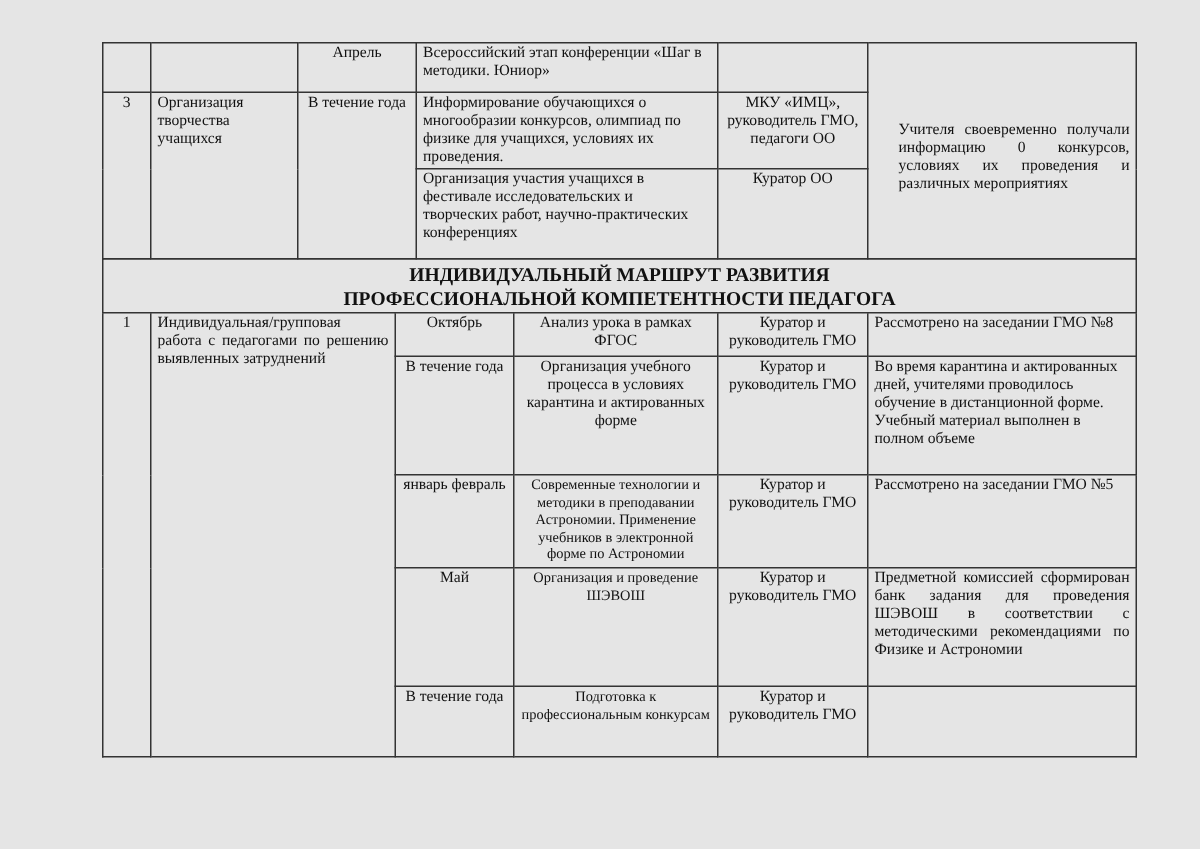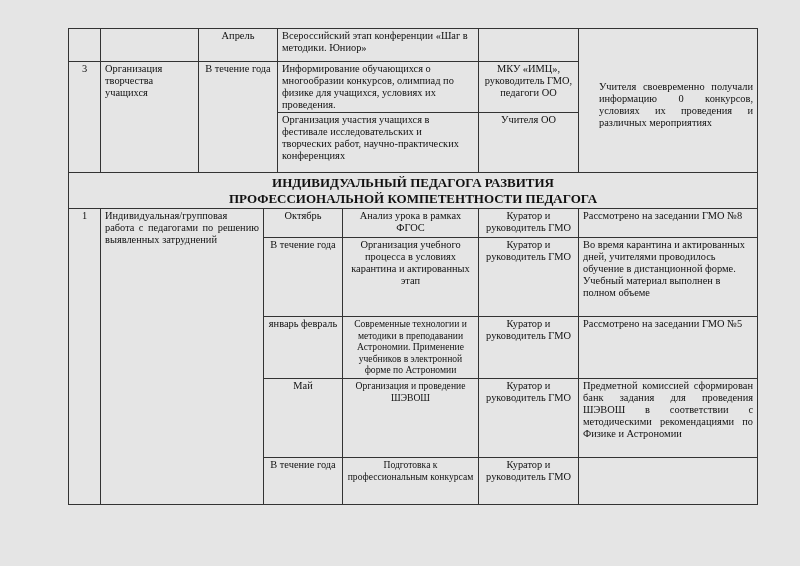--- a/index.html
+++ b/index.html
@@ -39,52 +39,52 @@
     </tr>
     <tr style="height:51px">
       <td rowspan="2" class="c">3</td>
       <td rowspan="2">Организация творчества учащихся</td>
       <td rowspan="2" class="c">В течение года</td>
       <td>Информирование обучающихся о многообразии конкурсов, олимпиад по физике для учащихся, условиях их проведения.</td>
       <td class="c">МКУ «ИМЦ», руководитель ГМО, педагоги ОО</td>
     </tr>
     <tr style="height:60px">
       <td>Организация участия учащихся в фестивале исследовательских и творческих работ, научно-практических конференциях</td>
-      <td class="c">Учителя ОО</td>
+      <td class="c">Куратор ОО</td>
     </tr>
   </tbody>
     </table>
 
   <table style="left:68px; top:172px; width:689px;">
     <colgroup>
       <col style="width:32px">
         <col style="width:163px">
         <col style="width:79px">
         <col style="width:136px">
         <col style="width:100px">
         <col style="width:179px">
     </colgroup>
     <tbody>
         <tr style="height:36px">
       <td colspan="6" class="hdr">
-        <div>ИНДИВИДУАЛЬНЫЙ ПЕДАГОГА РАЗВИТИЯ</div>
+        <div>ИНДИВИДУАЛЬНЫЙ МАРШРУТ РАЗВИТИЯ</div>
         <div>ПРОФЕССИОНАЛЬНОЙ КОМПЕТЕНТНОСТИ ПЕДАГОГА</div>
       </td>
     </tr>
     <tr style="height:29px">
       <td rowspan="5" class="c">1</td>
       <td rowspan="5" class="j">Индивидуальная/групповая работа с педагогами по решению выявленных затруднений</td>
       <td class="c">Октябрь</td>
       <td class="c">Анализ урока в рамках ФГОС</td>
       <td class="c">Куратор и руководитель ГМО</td>
       <td>Рассмотрено на заседании ГМО №8</td>
     </tr>
     <tr style="height:79px">
       <td class="c">В течение года</td>
-      <td class="c">Организация учебного процесса в условиях карантина и актированных этап</td>
+      <td class="c">Организация учебного процесса в условиях карантина и актированных форме</td>
       <td class="c">Куратор и руководитель ГМО</td>
       <td>Во время карантина и актированных дней, учителями проводилось обучение в дистанционной форме. Учебный материал выполнен в полном объеме</td>
     </tr>
     <tr style="height:62px">
       <td class="c">январь февраль</td>
       <td class="c small">Современные технологии и методики в преподавании Астрономии. Применение учебников в электронной форме по Астрономии</td>
       <td class="c">Куратор и руководитель ГМО</td>
       <td>Рассмотрено на заседании ГМО №5</td>
     </tr>
     <tr style="height:79px">

